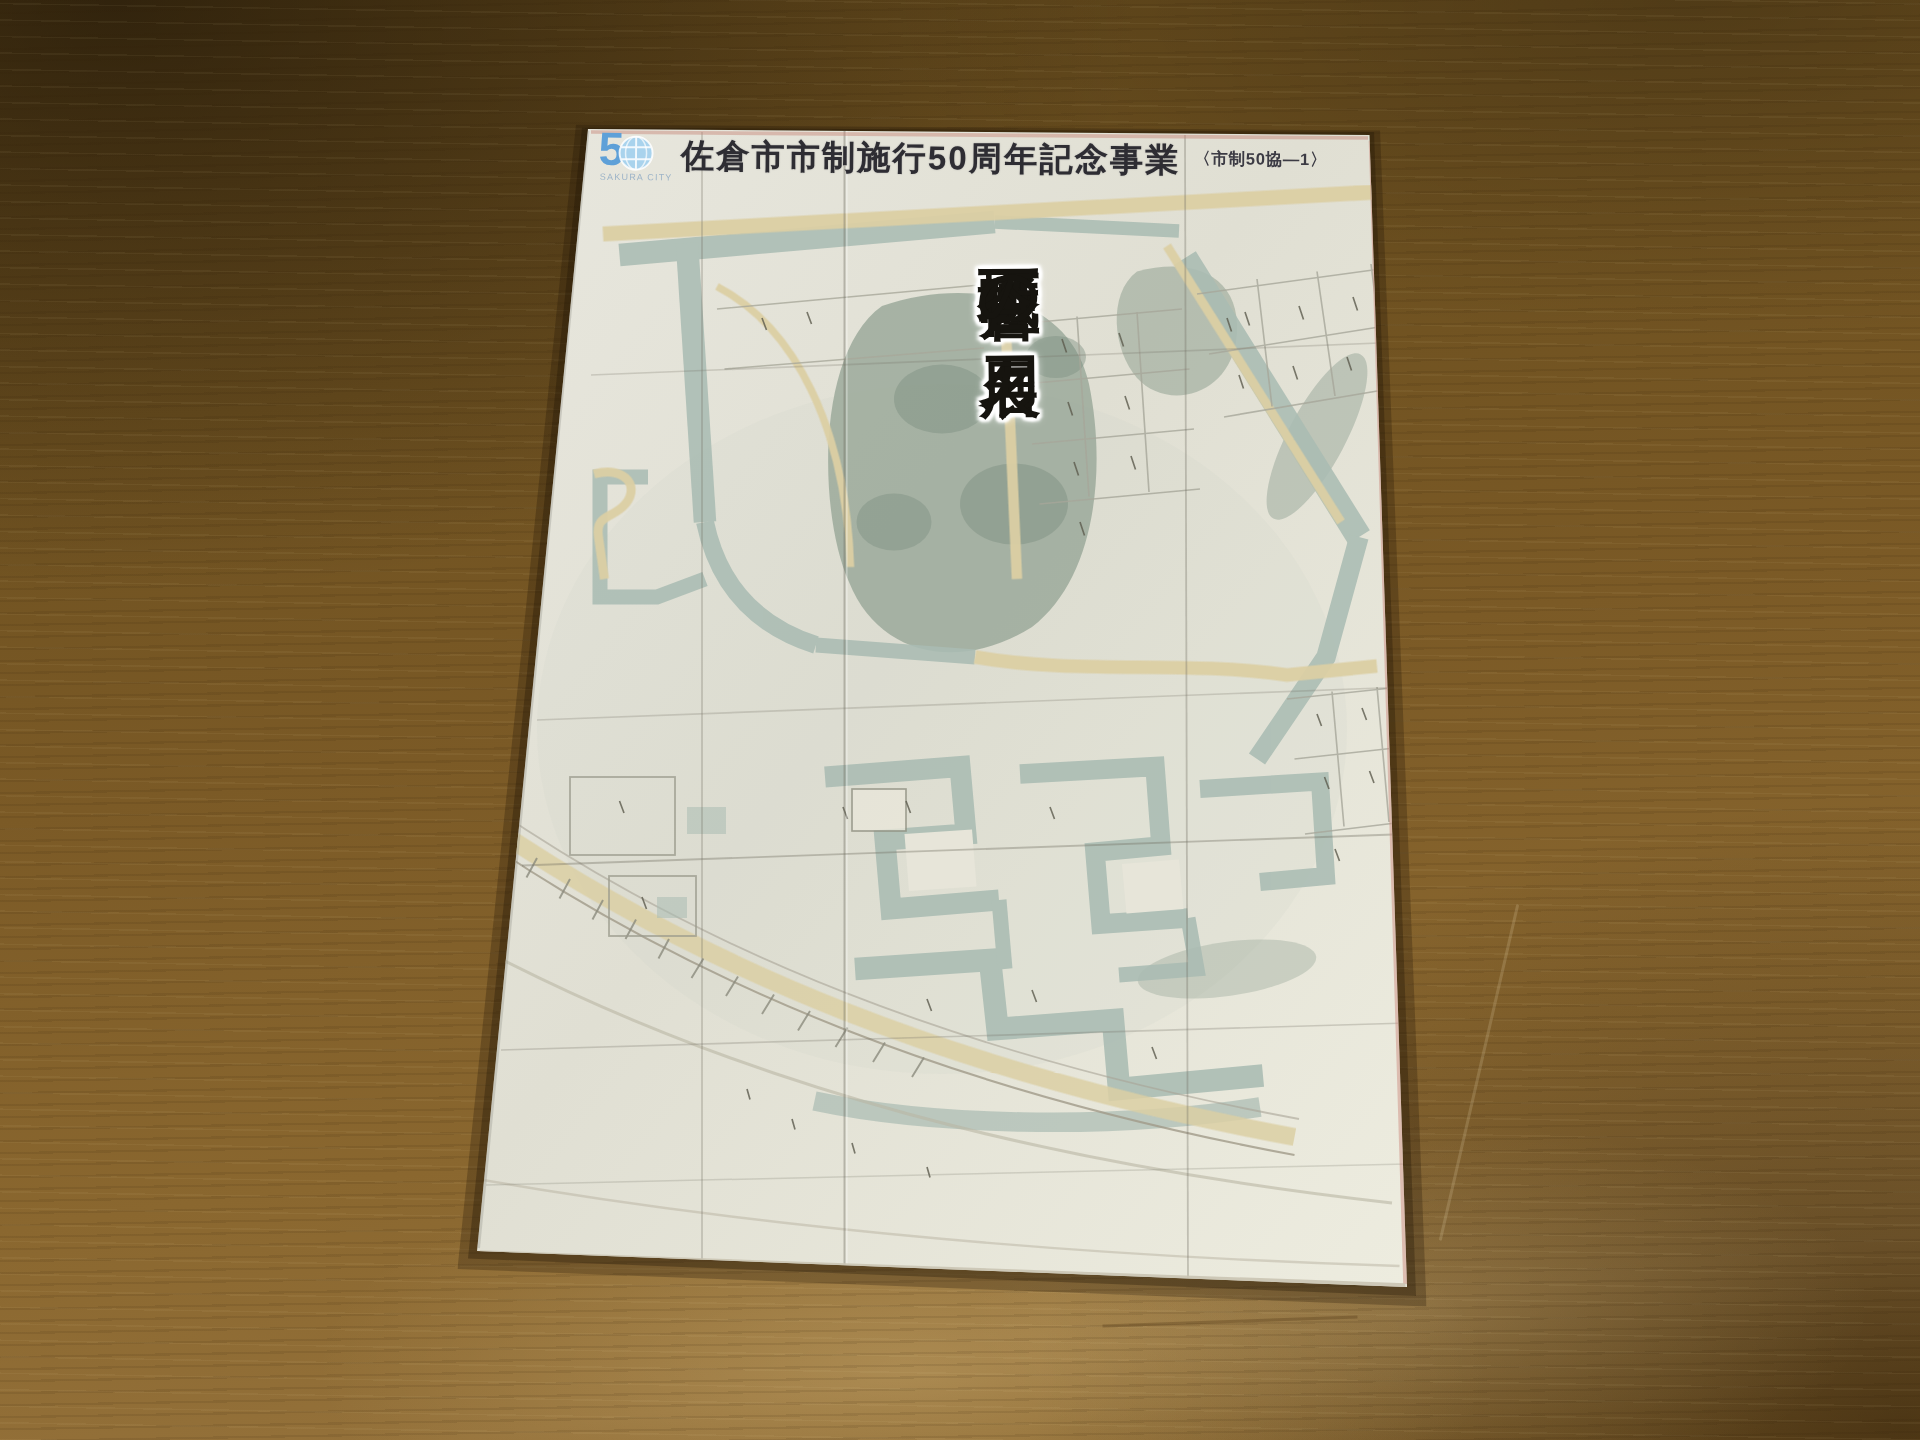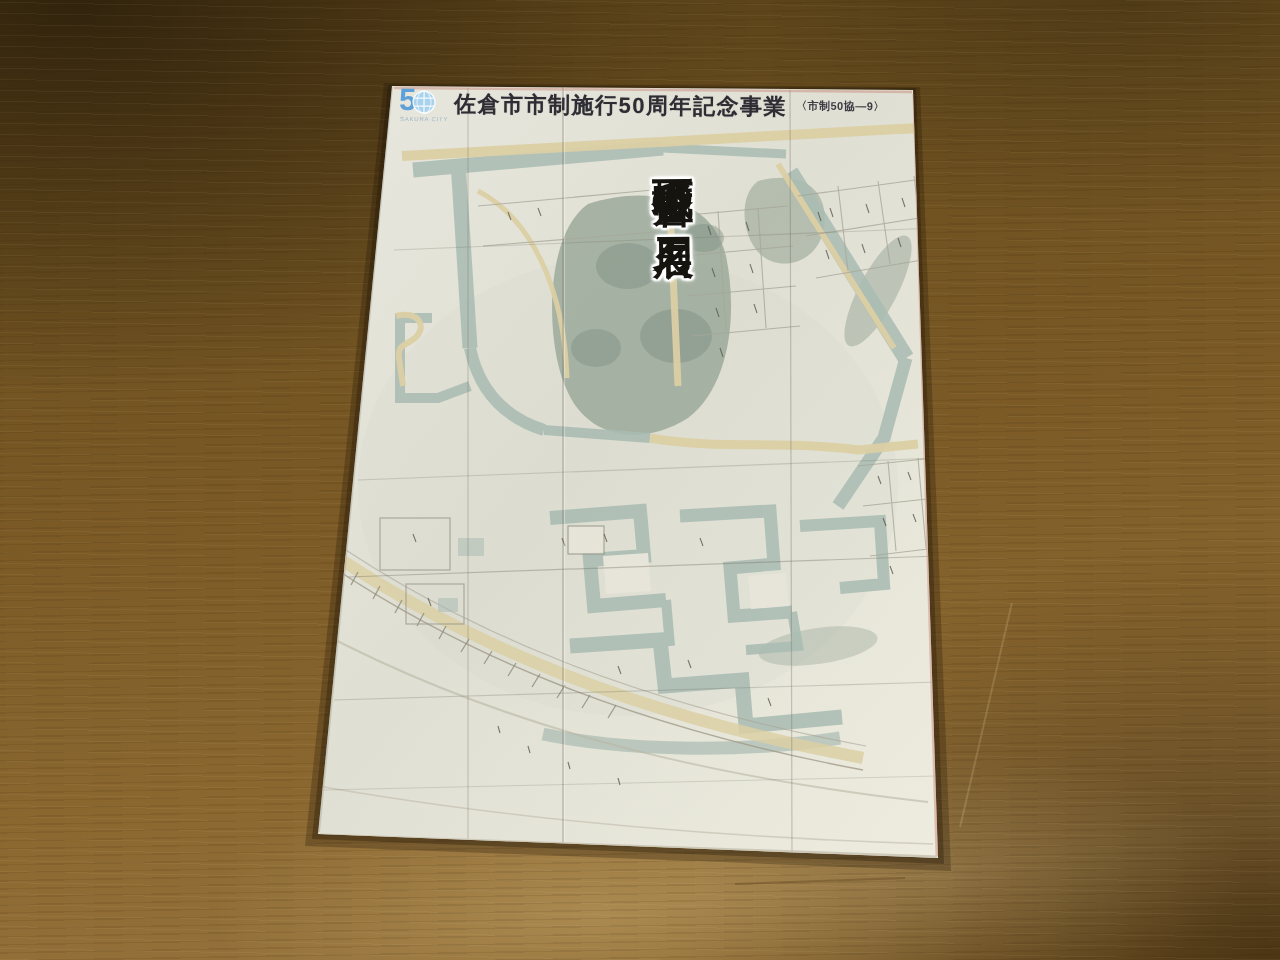--- a/index.html
+++ b/index.html
@@ -202,19 +202,19 @@
         <span class="logo-globe">
           <svg width="26" height="26" viewBox="0 0 26 26">
             <circle cx="13" cy="13" r="11" fill="#a9d3ed"></circle>
             <path d="M13,2 a11,11 0 0 0 0,22 M13,2 a11,11 0 0 1 0,22 M3,9 h20 M3,17 h20 M13,2 v22" stroke="#ffffff" stroke-width="1.3" fill="none" opacity=".85"></path>
             <path d="M13,2 a7,11 0 0 0 0,22 M13,2 a7,11 0 0 1 0,22" stroke="#ffffff" stroke-width="1" fill="none" opacity=".7"></path>
           </svg>
         </span>
         <span class="logo-subtext">SAKURA CITY</span>
       </div>
       <span class="event-title">佐倉市市制施行50周年記念事業</span>
-      <span class="code-label">〈市制50協―9〉</span>
+      <span class="code-label">〈市制50協―1〉</span>
     </div>
 
     <div class="cover-title">城下町佐倉の名刀展</div>
 
   </div>
 </div>
 
 </body></html>

